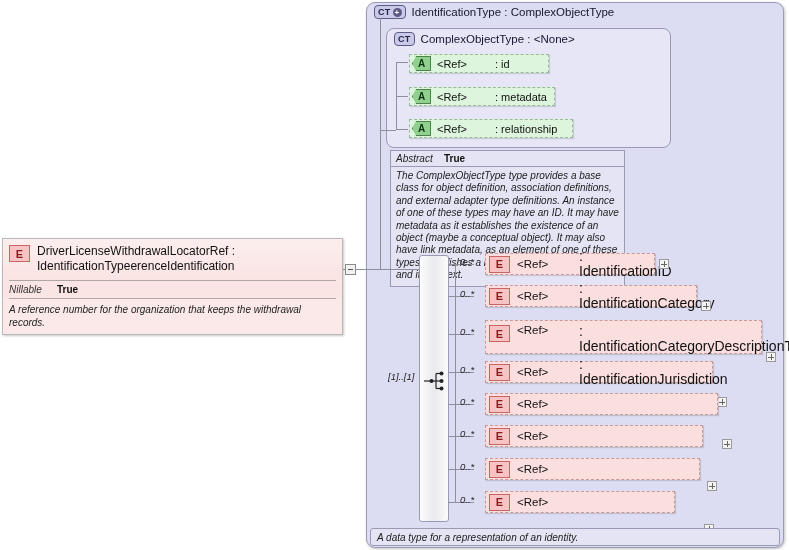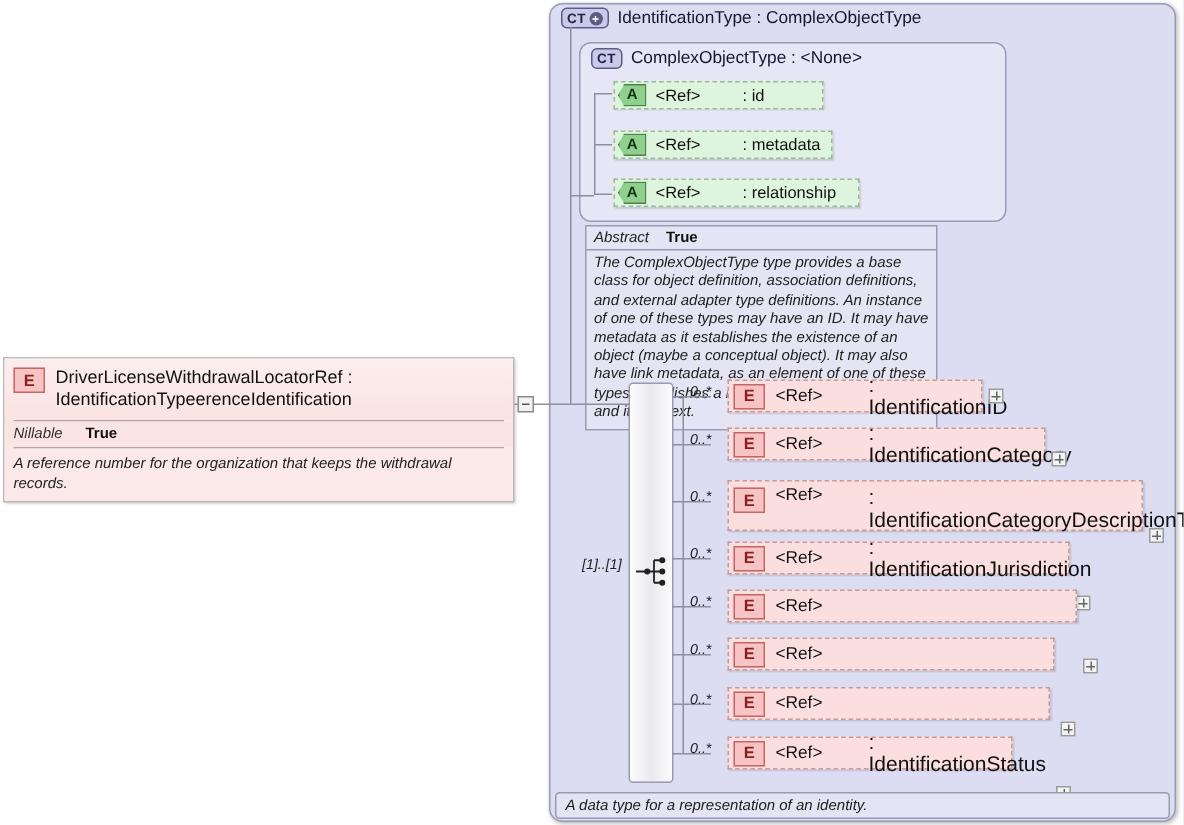--- a/index.html
+++ b/index.html
@@ -344,20 +344,19 @@
   <div class="abs el-row" style="left:485px;top:458px;width:215px;">
     <span class="eicon">E</span>
     <span class="el-ref">&lt;Ref&gt;</span>
   </div>
   <div class="abs plusbox" style="left:704px;top:464px;"></div>
 
   <div class="abs card" style="left:460px;top:494px;">0..*</div>
   <div class="abs el-row" style="left:485px;top:491px;width:190px;">
     <span class="eicon">E</span>
     <span class="el-ref">&lt;Ref&gt;</span>
-    <span class="el-name">: IdentificationStatus</span>
   </div>
 
   <div class="abs" id="footer-note">
     <span>A data type for a representation of an identity.</span>
   </div>
 
 </div>
 
 </body></html>

